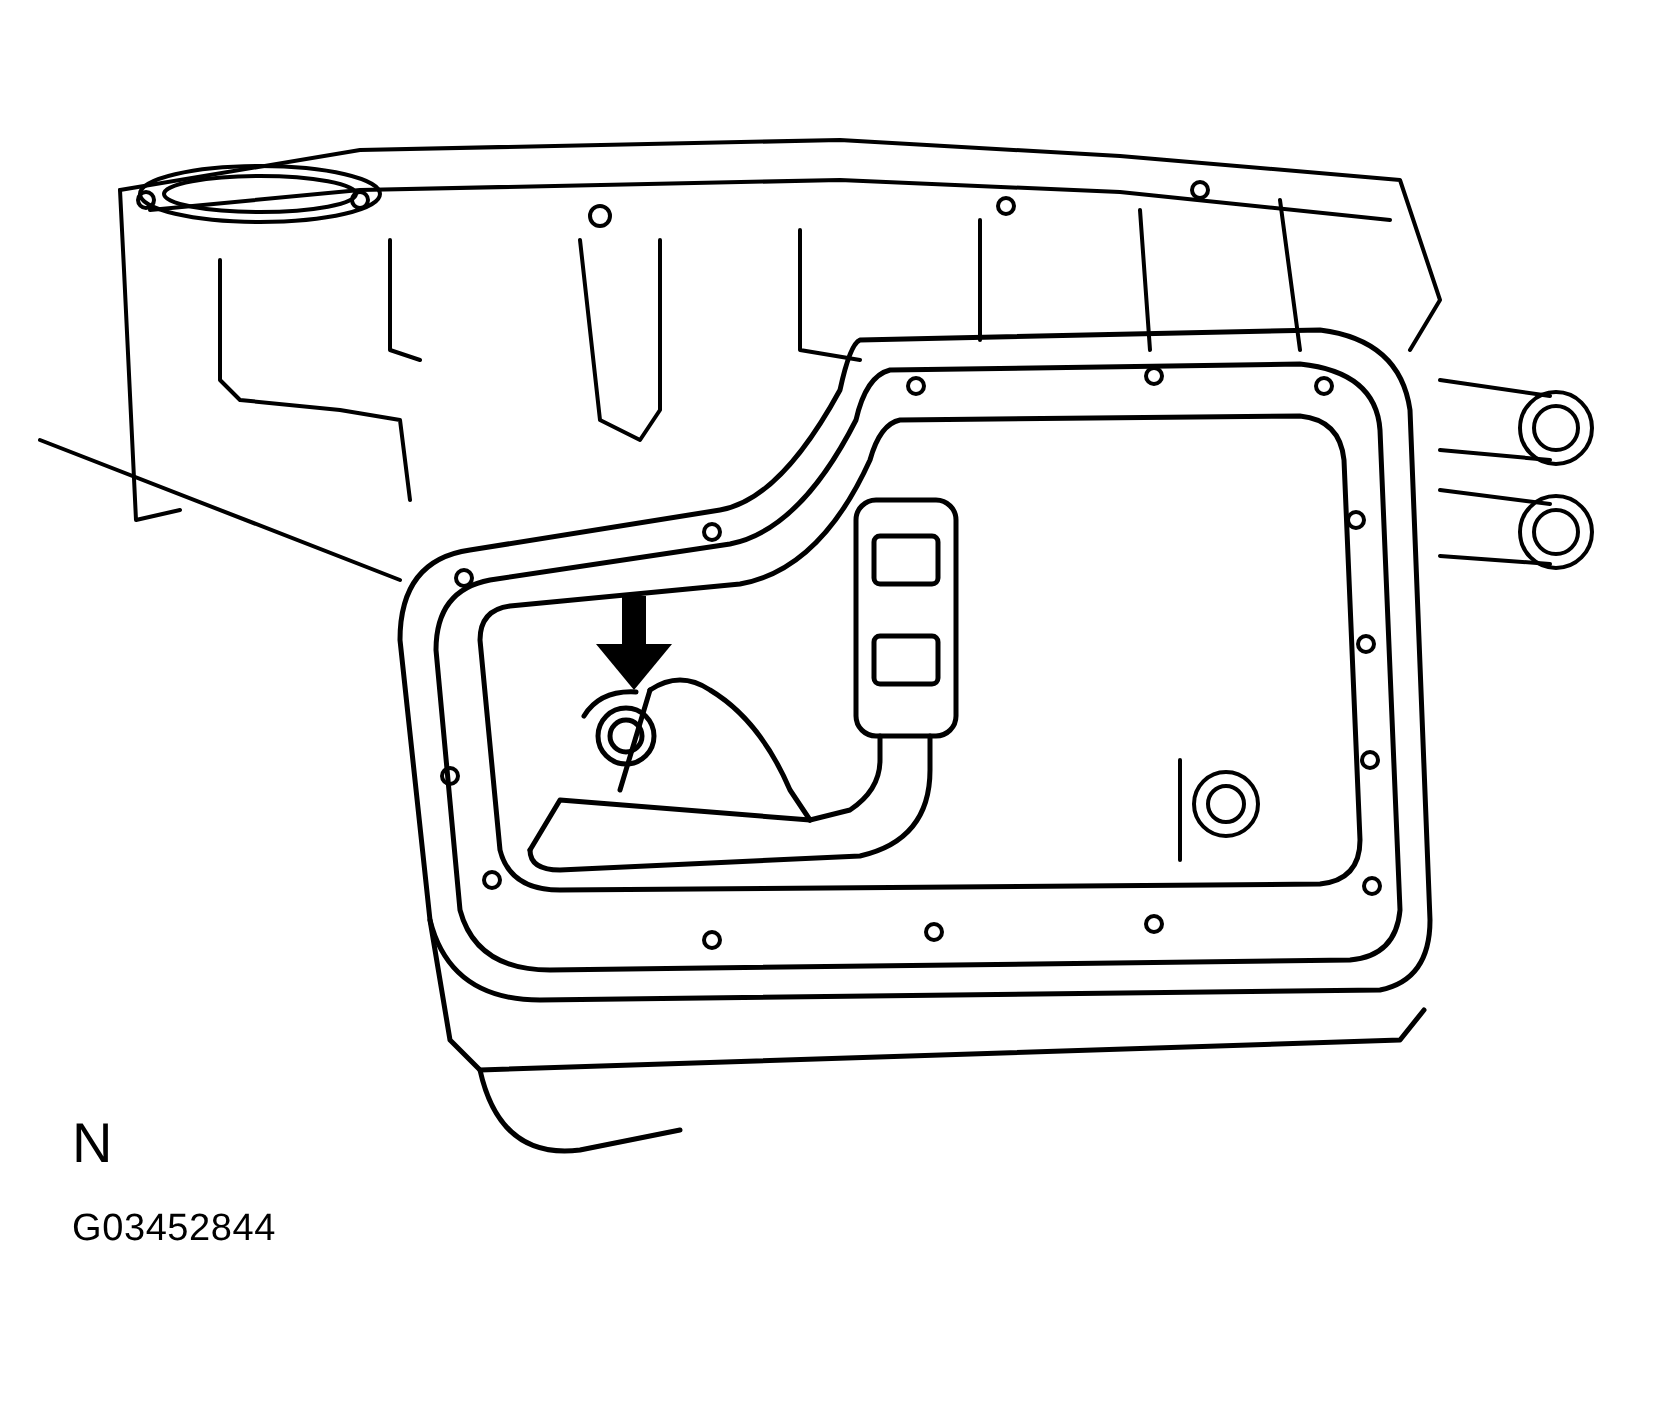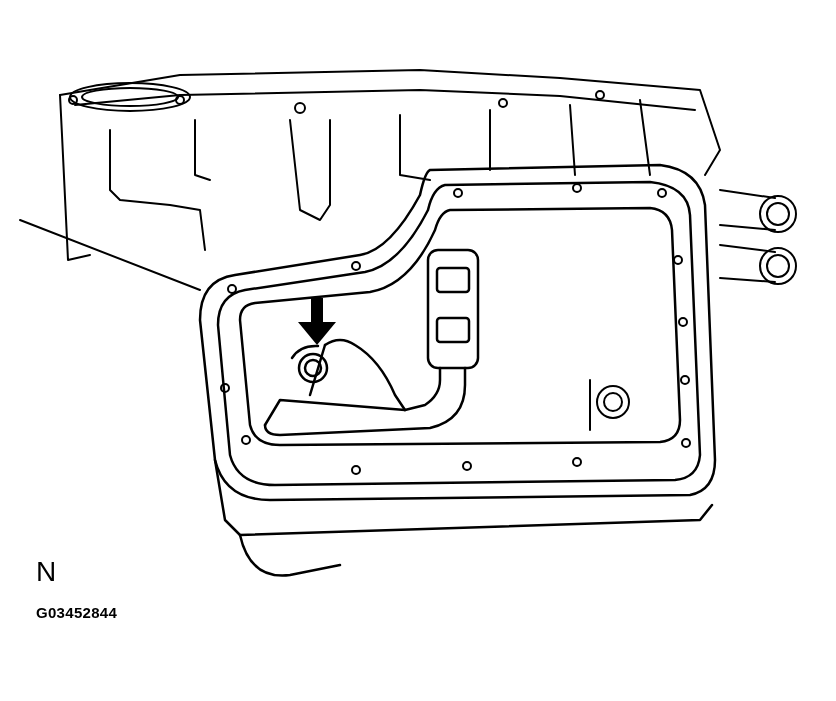--- a/index.html
+++ b/index.html
@@ -1,20 +1,20 @@
 <!DOCTYPE html>
 <html><head>
 <meta charset="utf-8">
 <style>
   html, body { margin: 0; padding: 0; background: #ffffff; }
   body { width: 836px; height: 701px; position: relative; overflow: hidden; }
   .illustration { position: absolute; left: 0; top: 0; width: 836px; height: 701px; }
   .label { position: absolute; font-family: "Liberation Sans", sans-serif; color: #000; }
   .view-label { left: 36px; top: 556px; font-size: 28px; }
-  .figure-id { left: 36px; top: 604px; font-size: 15px; letter-spacing: 0.3px; font-weight: bold; }
+  .figure-id { left: 36px; top: 604px; font-size: 19px; letter-spacing: 0.3px; }
   svg path, svg line, svg circle, svg rect, svg ellipse, svg polyline, svg polygon {
     stroke: #000; fill: none; stroke-linejoin: round; stroke-linecap: round;
   }
 </style>
 </head>
 <body>
 
 <svg class="illustration" viewBox="0 0 836 701" xmlns="http://www.w3.org/2000/svg">
 
   <g stroke-width="2">

